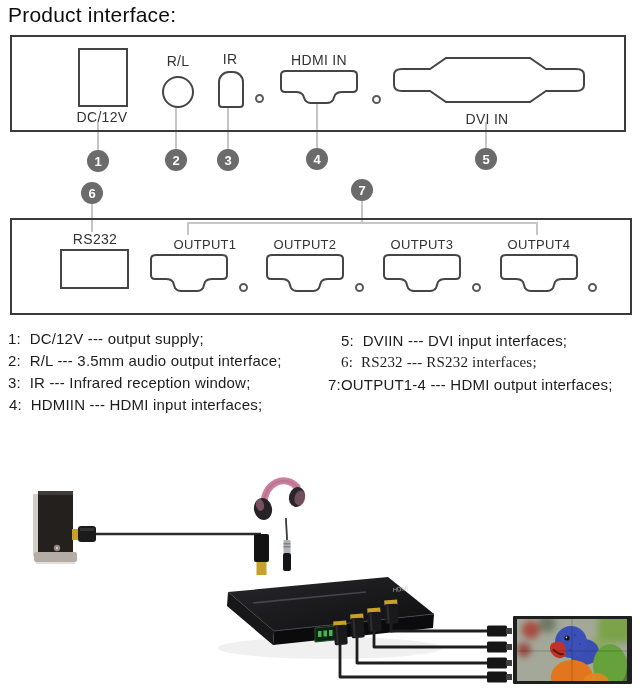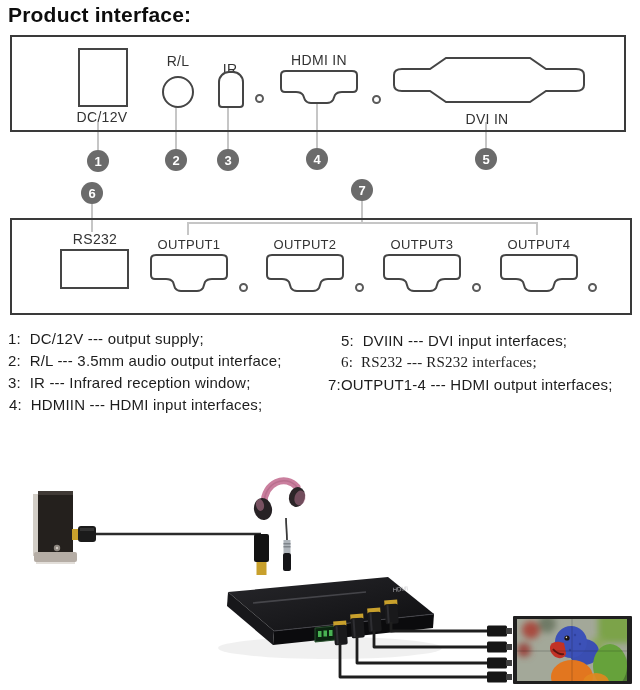--- a/index.html
+++ b/index.html
@@ -1,18 +1,18 @@
 <!DOCTYPE html>
 <html><head>
 <meta charset="utf-8">
 <style>
   html,body{margin:0;padding:0;background:#ffffff;}
   #page{position:relative;width:640px;height:690px;background:#fff;overflow:hidden;
         font-family:"Liberation Sans",sans-serif;color:#111;}
-  .title{position:absolute;font-size:21px;font-weight:bold;color:#0d0d0d;letter-spacing:.2px;}
+  .title{position:absolute;font-size:21px;font-weight:normal;color:#0d0d0d;letter-spacing:.2px;}
   .panel{position:absolute;border:2px solid #3a3a3a;background:transparent;}
   .port-label{position:absolute;font-size:14px;color:#333;text-align:center;letter-spacing:.3px;}
   .out-label{position:absolute;font-size:13px;color:#333;text-align:center;letter-spacing:.3px;}
   .rect-port{position:absolute;border:2px solid #454545;background:#fff;}
   .circle-port{position:absolute;border:2px solid #454545;border-radius:50%;background:#fff;}
   .ir-port{position:absolute;border:2px solid #454545;border-radius:11px 11px 4px 4px;background:#fff;}
   .screw{position:absolute;width:9px;height:9px;border:2px solid #5a5a5a;border-radius:50%;box-sizing:border-box;background:#fff;}
   .vline{position:absolute;width:2px;background:#c6c6c6;}
   .bracket{position:absolute;border-top:2px solid #c6c6c6;border-left:2px solid #c6c6c6;border-right:2px solid #c6c6c6;}
   .callout{position:absolute;width:22px;height:22px;border-radius:50%;background:#6b6b6b;
@@ -37,21 +37,21 @@
   <div class="vline" style="left:361px;top:201px;height:21px;"></div>
   <div class="bracket" style="left:187px;top:222px;width:347px;height:11px;"></div>
 
   <div class="panel" style="left:10px;top:35px;width:612px;height:93px;">
     <div class="rect-port" style="left:66px;top:11px;width:46px;height:55px;"></div>
     <div class="port-label" style="left:40px;top:72px;width:100px;">DC/12V</div>
 
     <div class="port-label" style="left:136px;top:16px;width:60px;">R/L</div>
     <div class="circle-port" style="left:150px;top:39px;width:28px;height:28px;"></div>
 
-    <div class="port-label" style="left:188px;top:24px;width:60px;">IR</div>
+    <div class="port-label" style="left:188px;top:14px;width:60px;">IR</div>
     <div class="ir-port" style="left:206px;top:34px;width:22px;height:33px;"></div>
 
     <div class="screw" style="left:243px;top:57px;"></div>
 
     <div class="port-label" style="left:267px;top:15px;width:80px;">HDMI IN</div>
     <svg class="psvg" style="left:267px;top:32px;" width="80" height="36" viewBox="0 0 80 36">
       <path d="M7,2 H73 Q78,2 78,6 V19 Q78,23 74,23 H63 Q58,23 56,26 L54,31 Q52,34 48,34 H32 Q28,34 26,31 L24,26 Q22,23 17,23 H6 Q2,23 2,19 V6 Q2,2 7,2 Z" fill="#fff" stroke="#454545" stroke-width="2"></path>
     </svg>
 
     <div class="screw" style="left:360px;top:58px;"></div>
@@ -67,21 +67,21 @@
   <div class="callout" style="left:217px;top:149px;">3</div>
   <div class="callout" style="left:306px;top:148px;">4</div>
   <div class="callout" style="left:475px;top:148px;">5</div>
   <div class="callout" style="left:81px;top:182px;">6</div>
   <div class="callout" style="left:351px;top:179px;">7</div>
 
   <div class="panel" style="left:10px;top:218px;width:618px;height:93px;">
     <div class="port-label" style="left:43px;top:11px;width:80px;">RS232</div>
     <div class="rect-port" style="left:48px;top:29px;width:65px;height:36px;"></div>
 
-    <div class="out-label" style="left:132px;top:17px;width:90px;">OUTPUT1</div>
+    <div class="out-label" style="left:148px;top:17px;width:90px;">OUTPUT1</div>
     <div class="out-label" style="left:248px;top:17px;width:90px;">OUTPUT2</div>
     <div class="out-label" style="left:365px;top:17px;width:90px;">OUTPUT3</div>
     <div class="out-label" style="left:482px;top:17px;width:90px;">OUTPUT4</div>
 
     <svg class="psvg" style="left:137px;top:33px;" width="80" height="40" viewBox="0 0 80 40">
       <path d="M7,2 H73 Q78,2 78,6 V22 Q78,26 74,26 H63 Q58,26 56,29 L54,35 Q52,38 48,38 H32 Q28,38 26,35 L24,29 Q22,26 17,26 H6 Q2,26 2,22 V6 Q2,2 7,2 Z" fill="#fff" stroke="#454545" stroke-width="2"></path>
     </svg>
     <svg class="psvg" style="left:253px;top:33px;" width="80" height="40" viewBox="0 0 80 40">
       <path d="M7,2 H73 Q78,2 78,6 V22 Q78,26 74,26 H63 Q58,26 56,29 L54,35 Q52,38 48,38 H32 Q28,38 26,35 L24,29 Q22,26 17,26 H6 Q2,26 2,22 V6 Q2,2 7,2 Z" fill="#fff" stroke="#454545" stroke-width="2"></path>
     </svg>

